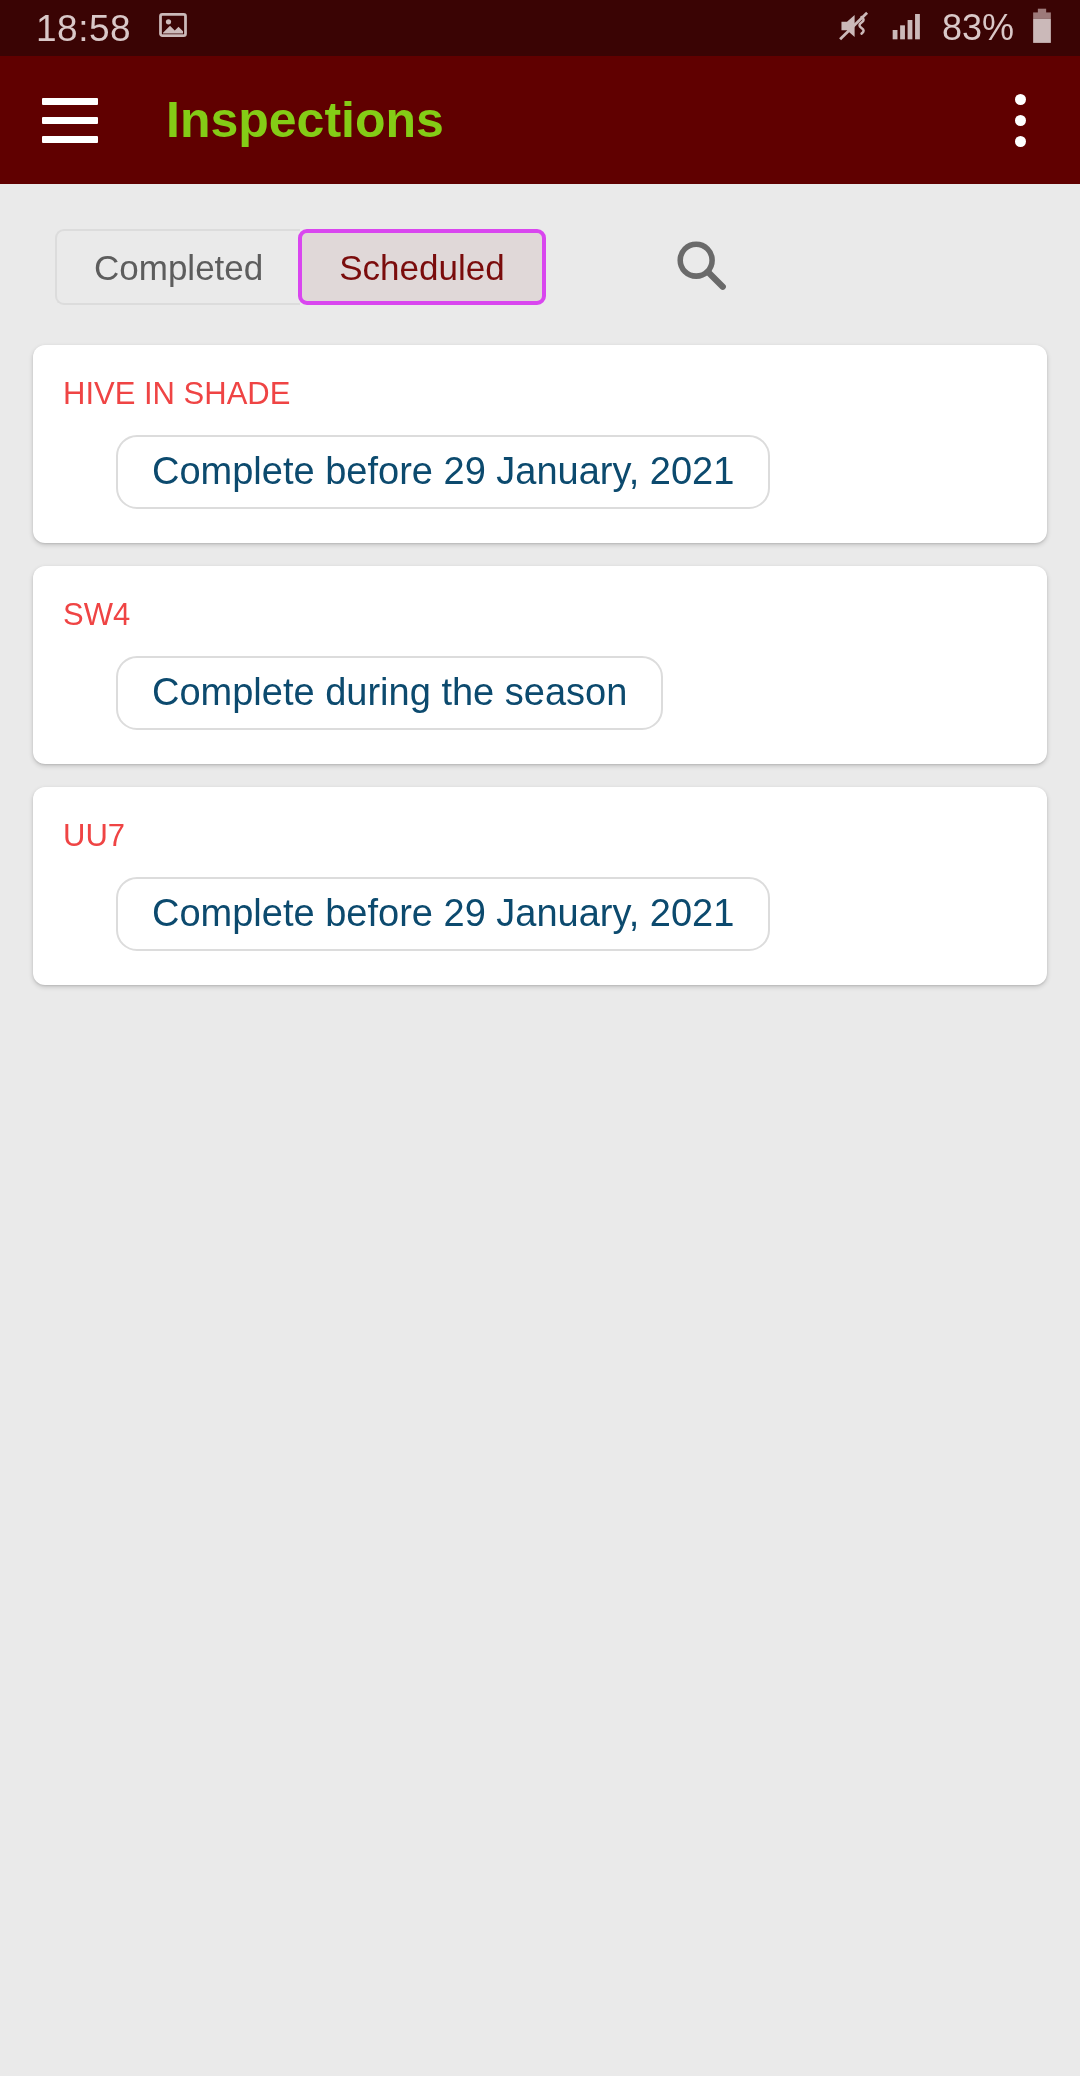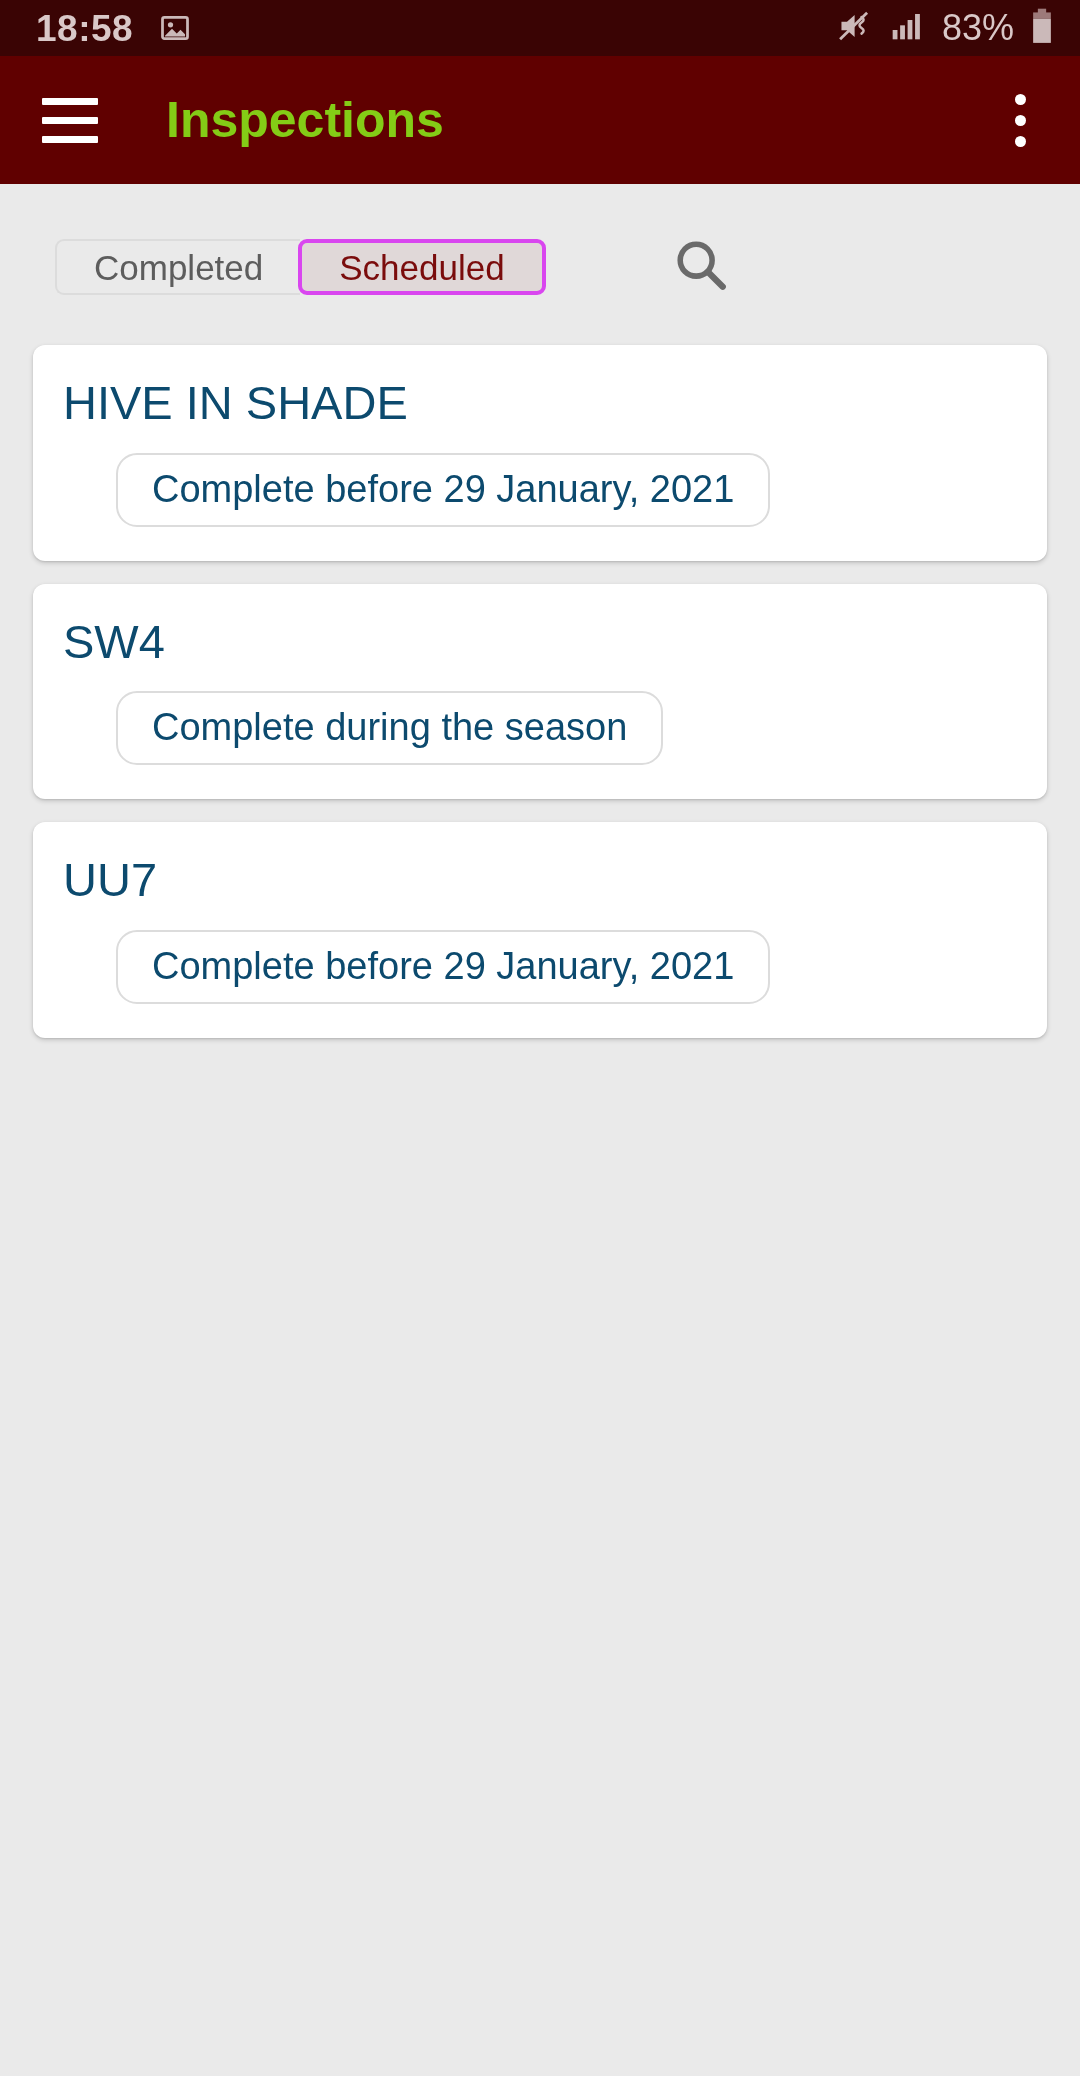--- a/index.html
+++ b/index.html
@@ -25,23 +25,22 @@
   .status-bar {
     height: 56px;
     background: #3a0404;
     display: flex;
     align-items: center;
     padding: 0 26px 0 36px;
     flex: 0 0 56px;
   }
   .status-left {
     display: flex;
-    align-items: flex-end;
+    align-items: flex-start;
     gap: 27px;
-    font-weight: bold;
   }
   .status-time {
     color: #d9c8c8;
     font-size: 37px;
     letter-spacing: 0.5px;
     line-height: 1;
   }
   .photo-icon { display: block; }
   .status-spacer { flex: 1; }
   .status-right {
@@ -111,21 +110,21 @@
   
   .toolbar-row {
     display: flex;
     align-items: center;
     padding: 43px 0 0 55px;
     flex: 0 0 auto;
   }
   .segmented {
     display: flex;
     align-items: stretch;
-    height: 56px;
+    height: 76px;
     justify-content: flex-end;
   }
   .seg-btn {
     display: flex;
     align-items: center;
     justify-content: center;
     font-size: 35px;
     padding: 0 37px;
     cursor: pointer;
     background: #eaeaea;
@@ -163,22 +162,22 @@
     gap: 23px;
     flex: 1 1 auto;
   }
   .card {
     background: #ffffff;
     border-radius: 12px;
     box-shadow: 0 2px 5px rgba(0,0,0,0.16), 0 1px 2px rgba(0,0,0,0.10);
     padding: 32px 30px 34px 30px;
   }
   .card-title {
-    font-size: 47px;
-    color: #0c4a6e;
+    font-size: 31px;
+    color: #ef4444;
     line-height: 1.1;
     white-space: nowrap;
   }
   .chip-row {
     margin-top: 24px;
     padding-left: 53px;
     display: flex;
   }
   .chip {
     border: 2px solid #dcdcdc;

